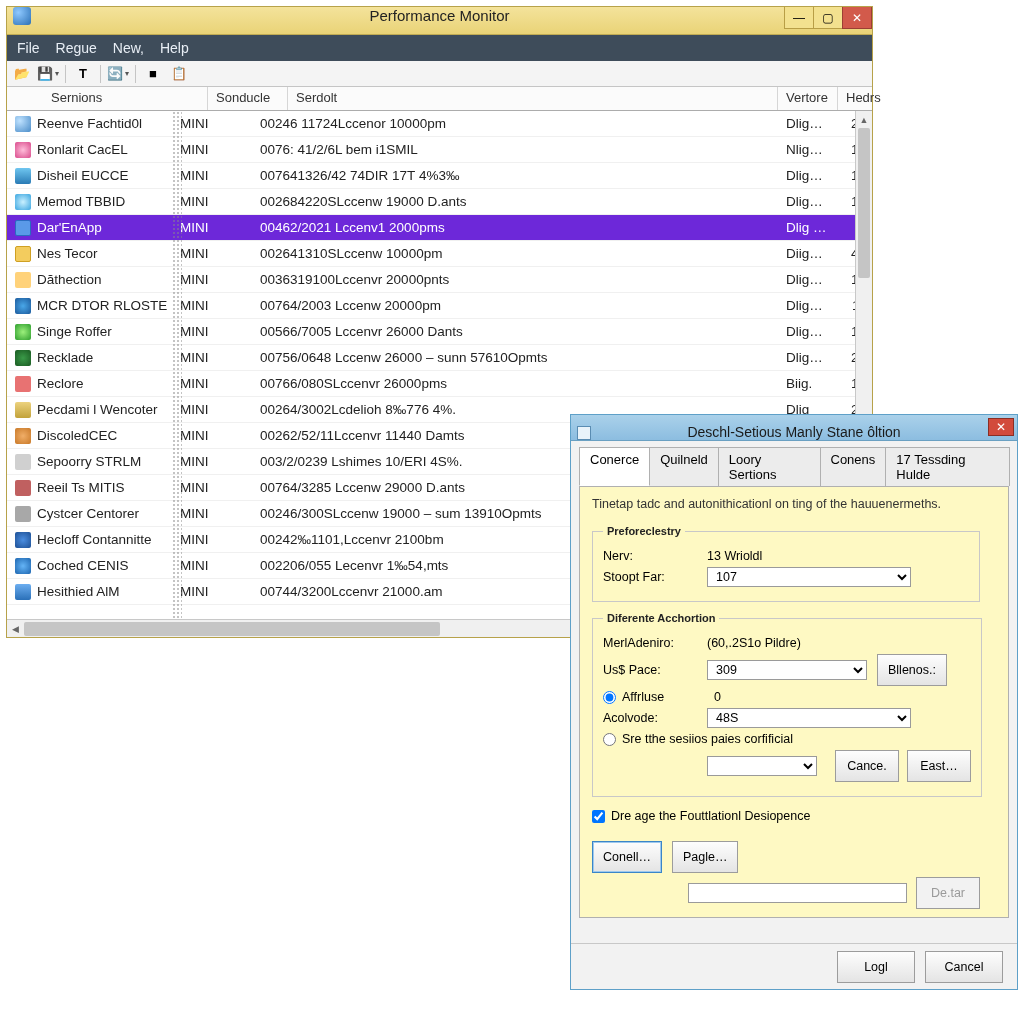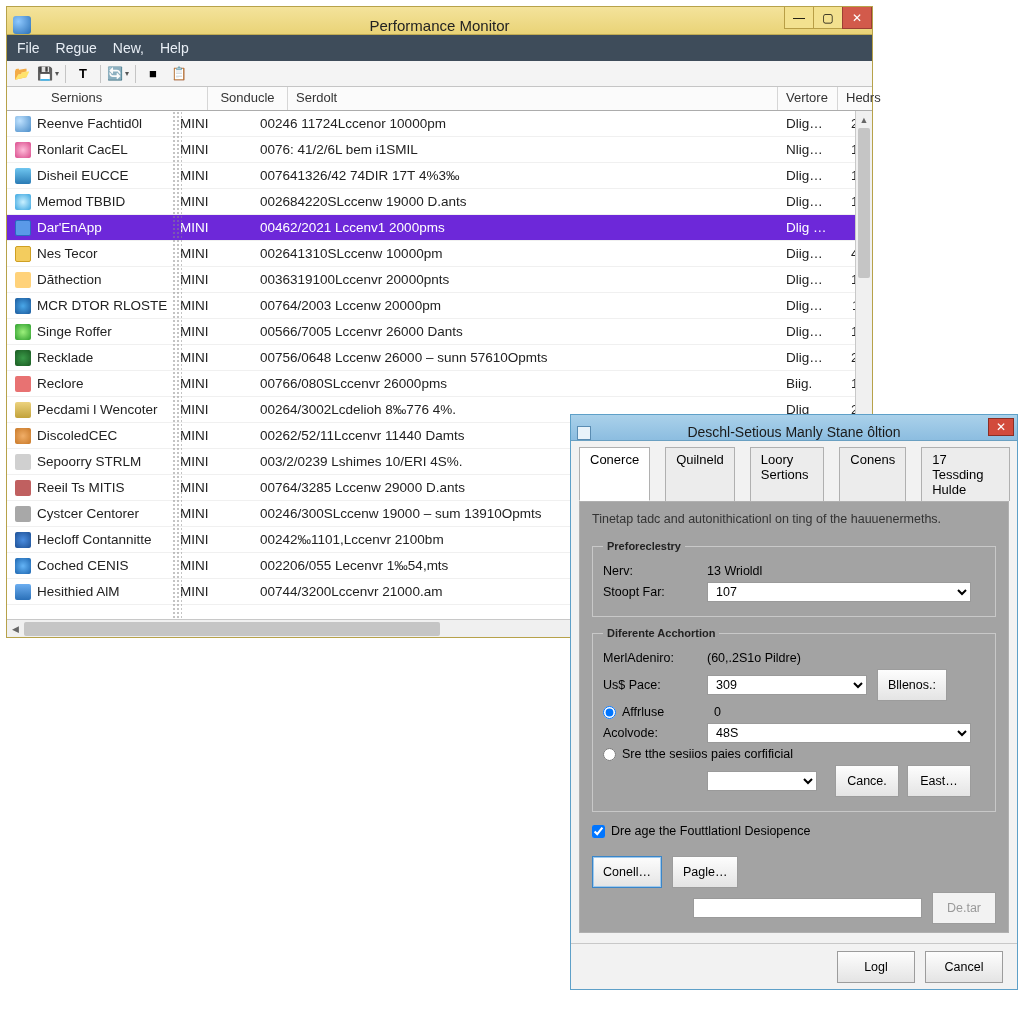--- a/index.html
+++ b/index.html
@@ -5,21 +5,21 @@
 * { box-sizing: border-box; margin: 0; padding: 0; font-family: "Segoe UI", Tahoma, sans-serif; }
 body { width: 1024px; height: 1024px; background: #fff; position: relative; }
 
 
 .mainwin {
   position: absolute; left: 6px; top: 6px; width: 867px; height: 632px;
   border: 1px solid #b7a24a; background: #fff;
 }
 .mainwin > .titlebar {
   height: 28px; background: linear-gradient(#f4e39b,#e9d377);
-  display: flex; align-items: flex-end; position: relative;
+  display: flex; align-items: flex-start; position: relative;
   border-bottom: 1px solid #c0ab53;
 }
 .mainwin .titlebar .title {
   position: absolute; left: 50%; transform: translateX(-50%);
   font-size: 15px; color: #222; font-weight: 500;
 }
 .mainwin .titlebar .app-icon {
   width: 18px; height: 18px; margin-left: 6px;
   background: radial-gradient(circle at 30% 30%, #8fc9ff, #2a6fb5);
   border-radius: 3px;
@@ -59,21 +59,21 @@
   display: flex; height: 26px; align-items: center; font-size: 13.5px; color: #222;
   border-bottom: 1px solid #f0f0f0;
 }
 .row.sel { background: #6d28d9; color: #fff; }
 .cell { padding: 0 8px; white-space: nowrap; overflow: hidden; }
 .cell.c-ser { width: 165px; display:flex; align-items:center; gap:6px; }
 .cell.c-son { width: 80px; }
 .cell.c-det { flex: 1; }
 .cell.c-ver { width: 60px; }
 .cell.c-hed { width: 34px; text-align: right; padding-right: 6px; }
-.listhead .hcell.c-ser { width:165px;margin-left:36px;} .listhead .hcell.c-son{width:80px;text-align:center;}
+.listhead .hcell.c-ser { width:165px;margin-left:36px;} .listhead .hcell.c-son{width:80px;}
 .listhead .hcell.c-det{flex:1;} .listhead .hcell.c-ver{width:60px;} .listhead .hcell.c-hed{width:34px; border-right:none;}
 .rowicon { width:16px; height:16px; flex-shrink:0; border-radius:2px; display:inline-block; }
 .ri0{background:radial-gradient(circle at 30% 30%,#bfe2ff,#4a8cc8);} .ri1{background:radial-gradient(circle,#ffbdda,#d94b8c);}
 .ri2{background:linear-gradient(#6fc6f0,#2a7bb5);} .ri3{background:radial-gradient(circle,#c9f0ff,#3ba6e0);}
 .ri4{background:#5a99e8;border:1px solid #2a6bc0;} .ri5{background:#f3cc5e;border:1px solid #cfa023;}
 .ri6{background:#ffd27a;} .ri7{background:radial-gradient(circle,#49a7e8,#1c5a9c);}
 .ri8{background:radial-gradient(circle,#9cf07c,#2e9e2e);} .ri9{background:radial-gradient(circle,#3a9a48,#1a5a22);}
 .ri10{background:#e87272;} .ri11{background:linear-gradient(#ecd27e,#c2a23a);} .ri12{background:radial-gradient(circle,#f0ae68,#c97928);}
 .ri13{background:#d0d0d0;} .ri14{background:#c06060;} .ri15{background:#a8a8a8;}
 .ri16{background:radial-gradient(circle,#4a8de0,#1d4f94);} .ri17{background:radial-gradient(circle,#64b4f6,#1e66b0);}
@@ -108,42 +108,42 @@
   position:relative; border-bottom:1px solid #6aa0c2;
 }
 .dialog .titlebar .dlg-icon{width:14px;height:14px;margin-left:6px;background:#e9f3fa;border:1px solid #5a8cb2;}
 .dialog .titlebar .title{position:absolute;left:50%;transform:translateX(-50%);font-size:14px;color:#1a1a1a;}
 .dialog .titlebar .close{
   position:absolute; right:3px; top:3px; width:26px; height:18px;
   background:#d24b3c; color:#fff; border:1px solid #8a2e24; font-size:12px;
   display:flex;align-items:center;justify-content:center;cursor:pointer;
 }
 .tabstrip{
-  display:flex; gap:16px; padding:6px 8px 0 8px; font-size:13px;
+  display:flex; gap:0; padding:6px 8px 0 8px; font-size:13px;
 }
 .tab{
   padding:4px 10px; border:1px solid #b0b0b0; border-bottom:none;
   background:#ececec; cursor:pointer; margin-right:-1px;
 }
 .tab.active{ background:#fff; border-bottom:1px solid #fff; position:relative; z-index:2; }
 .tabpage{
-  margin:0 8px 8px 8px; border:1px solid #b0b0b0; background:#a3a3a3; padding:10px 12px 12px 12px;
+  margin:0 8px 8px 8px; border:1px solid #b0b0b0; background:#fef9c3; padding:10px 28px 12px 12px;
   height:432px; position:relative;
 }
 .hint{font-size:12.5px; color:#333; margin-bottom:14px;}
 fieldset{border:1px solid #c8c8c8; margin-bottom:10px; padding:8px 10px 10px 10px;}
 legend{font-size:11px; font-weight:600; color:#222; padding:0 4px;}
 .frow{display:flex; align-items:center; font-size:12.5px; margin:4px 0;}
 .frow label{width:104px;}
 .frow .val{flex:1;}
 select.sel, input.tfield{
   font-size:12.5px; padding:1px 4px; border:1px solid #9a9a9a; background:#fff; height:20px;
 }
 .frow .sel{width:160px;}
-.sel.wide{width:264px;}
+.sel.wide{width:204px;}
 .btn{
   font-size:12.5px; padding:2px 10px; min-width:64px; height:32px;
   background:linear-gradient(#fdfdfd,#e4e4e4); border:1px solid #9c9c9c; cursor:pointer;
 }
 .btn.primary{border:1px solid #3a85c8; box-shadow:0 0 0 1px #9ec9ed inset;}
 .btn.disabled{color:#9a9a9a; background:#f2f2f2; cursor:default;}
 .chk,.rdo{margin-right:6px; vertical-align:middle;}
 .dlg-footer{
   position:absolute; left:0; right:0; bottom:0; height:46px;
   display:flex; justify-content:flex-end; align-items:center; gap:10px; padding:0 14px;

